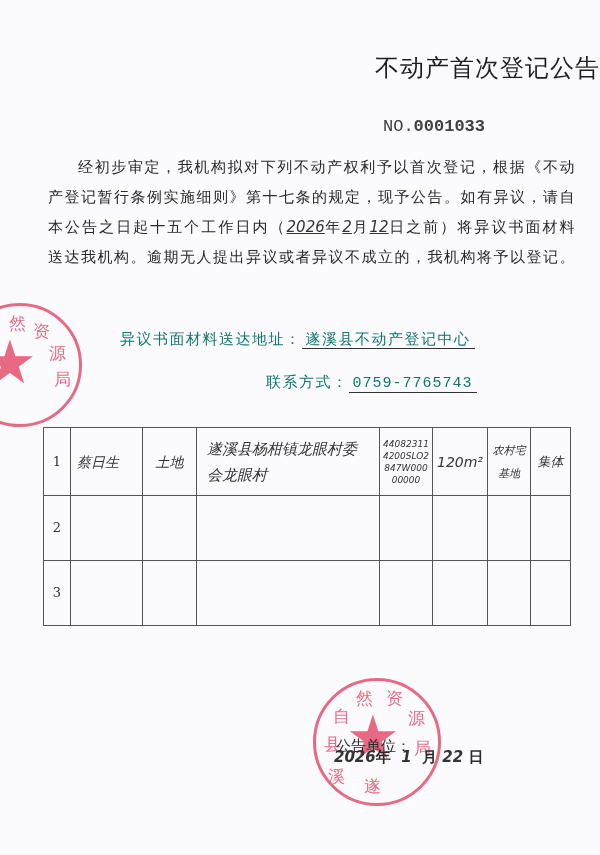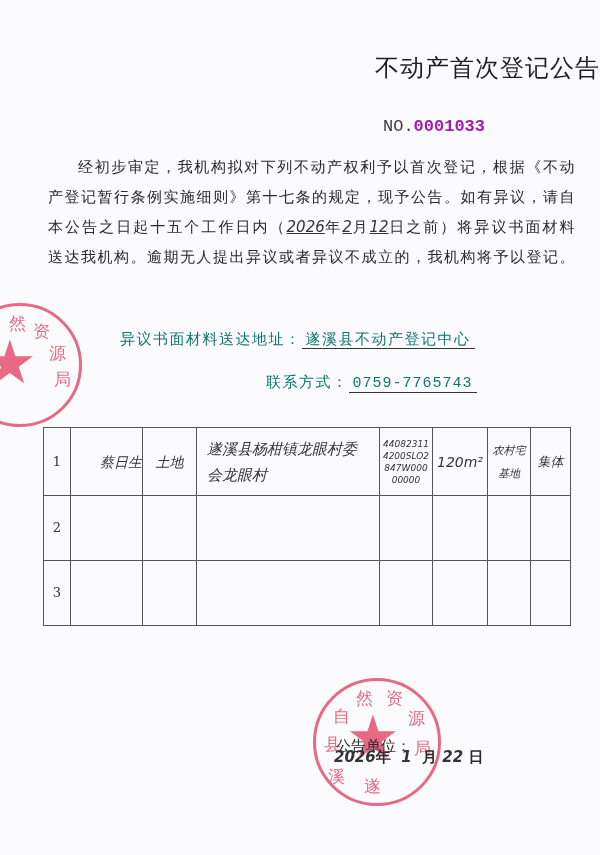--- a/index.html
+++ b/index.html
@@ -11,21 +11,21 @@
   }
   .title {
     position:absolute; left:0; top:52px; width:600px; text-align:right;
     font-family:"DejaVu Sans", "Liberation Sans", sans-serif;
     font-size:24px; letter-spacing:1px; color:#1e1e1e;
   }
   .docno {
     position:absolute; left:383px; top:117px; font-size:17px;
     font-family:"Liberation Mono", "DejaVu Sans Mono", monospace; color:#3a3a3a;
   }
-  .docno .num { color:#a21caf; font-weight:bold; }
+  .docno .num { color:#404040; font-weight:bold; }
   .para {
     position:absolute; left:48px; top:152px; width:528px;
     font-size:15px; line-height:30px; color:#2a2a2a; letter-spacing:1.5px;
     text-align:justify;
   }
   .para .indent { display:inline-block; width:30px; }
   .hw { font-family:"DejaVu Sans", sans-serif; font-style:italic; color:#333; text-decoration:underline; letter-spacing:0; }
   .line {
     position:absolute; font-size:15px; letter-spacing:1.5px; color:#0f766e;
   }
@@ -88,21 +88,21 @@
       <col style="width:54px">
       <col style="width:183px">
     <col style="width:53px">
       <col style="width:55px">
       <col style="width:43px">
       <col style="width:40px">
   </colgroup>
   <tbody>
   <tr style="height:68px">
     <td>1</td>
-    <td class="script" style="text-align:right;padding-left:6px;font-size:14px">蔡日生</td>
+    <td class="script" style="text-align:left;padding-left:6px;font-size:14px">蔡日生</td>
     <td class="script" style="font-size:14px">土地</td>
     <td class="script" style="text-align:left;padding:0 10px;font-size:15px;line-height:26px">遂溪县杨柑镇龙眼村委会龙眼村</td>
     <td class="script" style="font-size:9px;line-height:12px;word-break:break-all;padding:0 2px">440823114200SLO2847W00000000</td>
     <td class="script" style="font-size:14px">120m²</td>
     <td class="script" style="font-size:11px;line-height:23px">农村宅基地</td>
     <td class="script" style="font-size:13px">集体</td>
   </tr>
   <tr style="height:65px">
     <td>2</td>
     <td></td>

